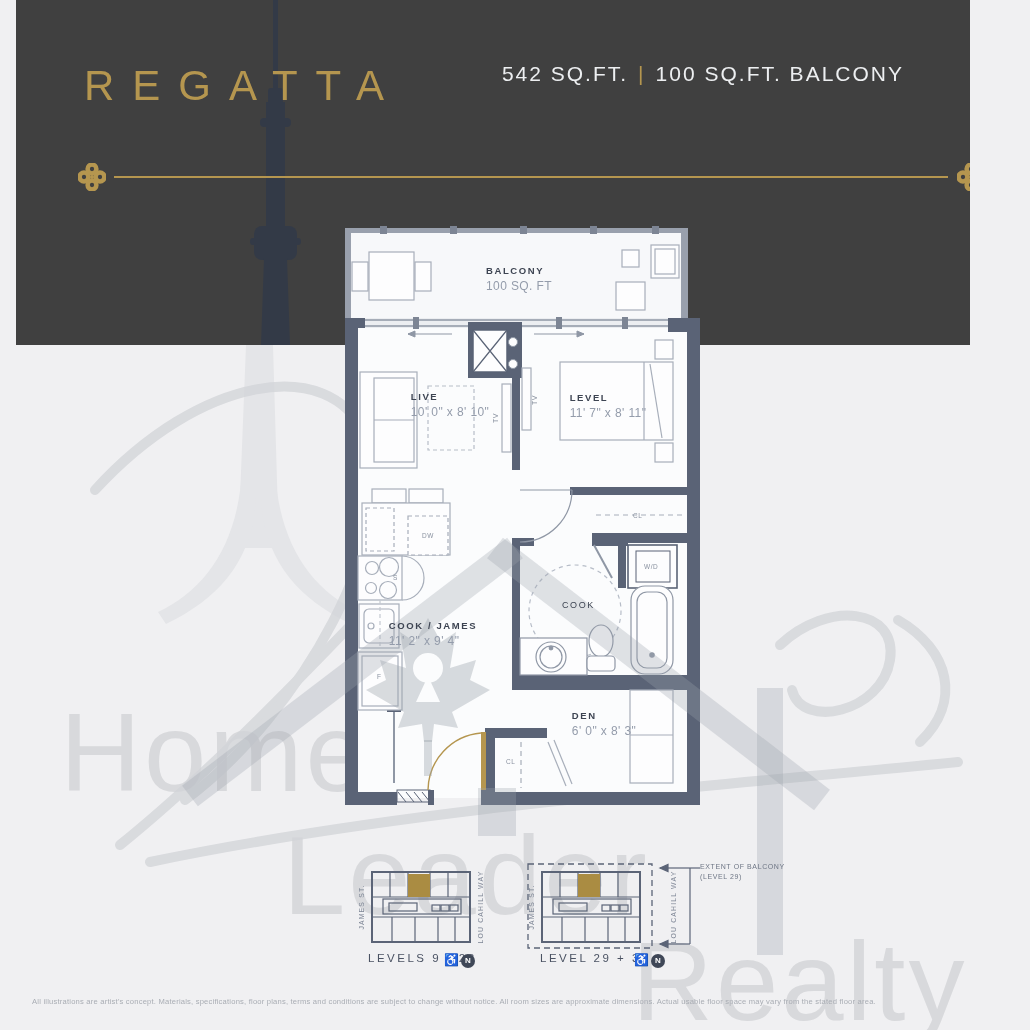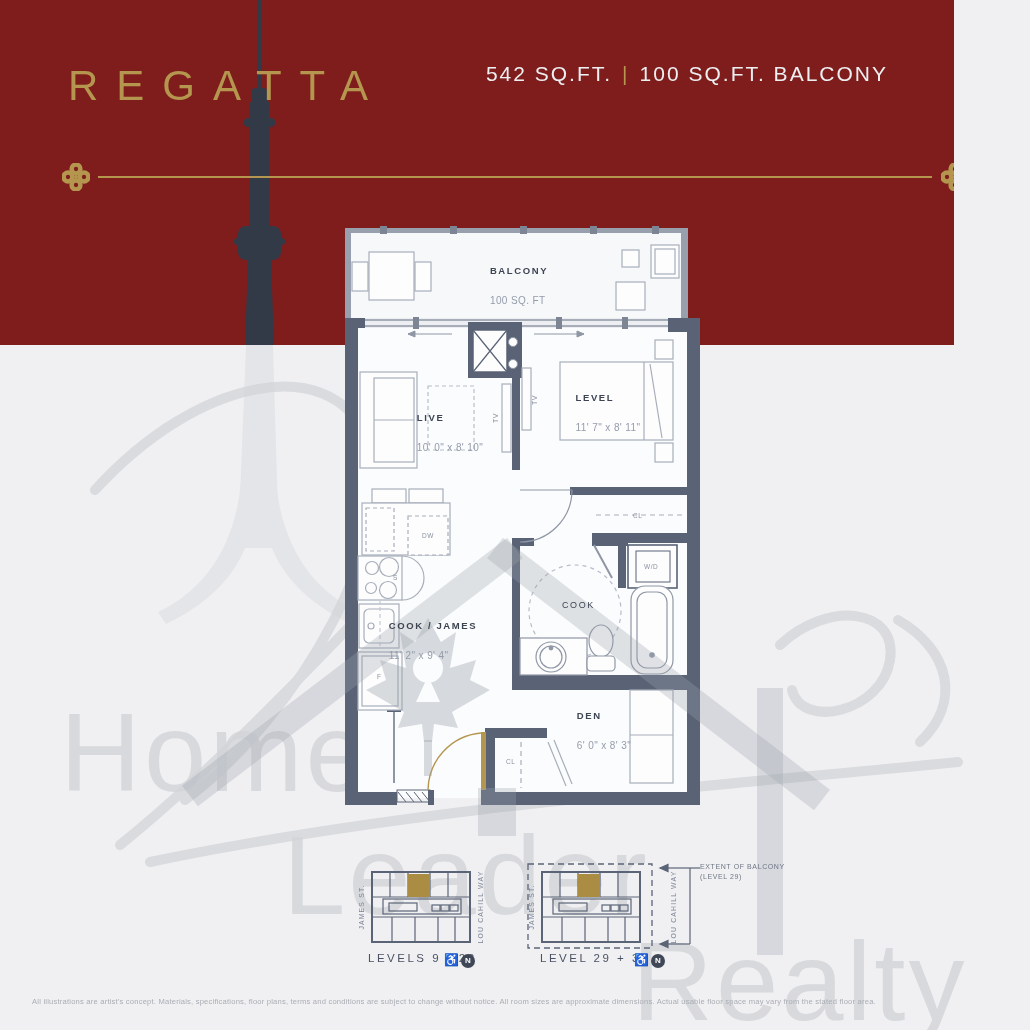--- a/index.html
+++ b/index.html
@@ -2,34 +2,34 @@
 <html><head>
 <meta charset="utf-8">
 <style>
   * { margin:0; padding:0; box-sizing:border-box; }
   html,body { width:1030px; height:1030px; overflow:hidden; }
   body { position:relative; background:#f0f0f2; font-family:"Liberation Sans", sans-serif; }
   .abs { position:absolute; }
   .layer { position:absolute; left:0; top:0; width:1030px; height:1030px; pointer-events:none; }
 
   
-  .header { position:absolute; left:0; top:0; width:954px; height:345px; background:#7f1d1d; overflow:hidden; }
+  .header { position:absolute; left:16px; top:0; width:954px; height:345px; background:#404040; overflow:hidden; }
   .brand-title { position:absolute; left:68px; top:62px; font-size:42px; font-weight:400; letter-spacing:18px; color:#b5964f; }
   .spec { position:absolute; right:66px; top:60px; color:#edeff1; font-size:21px; letter-spacing:2px; line-height:27px;margin-left:23px; }
   .spec .gold-bar { color:#b5964f; padding:0 10px; }
   .divider-line { position:absolute; left:98px; top:176px; width:834px; height:2px; background:#b5964f; }
   .ornament { position:absolute; top:163px; width:28px; height:28px; }
 
   
   .wm-word { position:absolute; color:#d8d9dc; font-size:112px; letter-spacing:3px; line-height:1; font-weight:400; }
 
   
   .room { position:absolute; transform:translateX(-50%); text-align:left; white-space:nowrap; }
   .room .rl { font-size:9.5px; font-weight:700; letter-spacing:1.6px; color:#3d4452; }
-  .room .rd { font-size:10px; letter-spacing:0.4px; color:#949cab; margin-top:19px; }
+  .room .rd { font-size:12px; letter-spacing:0.4px; color:#949cab; margin-top:3px; }
   .tiny { position:absolute; font-size:7px; color:#8a92a0; letter-spacing:0.5px; white-space:nowrap; }
   .rot { transform:translate(-50%,-50%) rotate(-90deg); }
 
   
   .kp-caption { position:absolute; font-size:11.5px; letter-spacing:2.5px; color:#4a5263; }
   .street { position:absolute; font-size:6.8px; letter-spacing:1.2px; color:#7d8595; white-space:nowrap; }
   .extent { position:absolute; font-size:7px; letter-spacing:0.6px; color:#6e7685; line-height:10px; }
   .icon-wheelchair { position:absolute; font-size:12px; color:#6d7585; }
   .icon-north { position:absolute; width:14px; height:14px; border-radius:50%; background:#3f4757; color:#fff;
                 font-size:8px; font-weight:700; text-align:center; line-height:14px; }
@@ -327,21 +327,21 @@
       <circle cx="428" cy="668" r="15"></circle>
       <path d="M428,676 L440,702 L416,702 Z"></path>
     </g>
   </g>
 </svg>
 
 <div class="room" style="left:519px;top:265px">
   <div class="rl">BALCONY</div>
   <div class="rd">100 SQ. FT</div>
 </div>
-<div class="room" style="left:450px;top:412px">
+<div class="room" style="left:450px;top:391px">
   <div class="rl">LIVE</div>
   <div class="rd">10' 0" x 8' 10"</div>
 </div>
 <div class="room" style="left:608px;top:392px">
   <div class="rl">LEVEL</div>
   <div class="rd">11' 7" x 8' 11"</div>
 </div>
 <div class="room" style="left:433px;top:620px">
   <div class="rl">COOK / JAMES</div>
   <div class="rd">11' 2" x 9' 4"</div>

